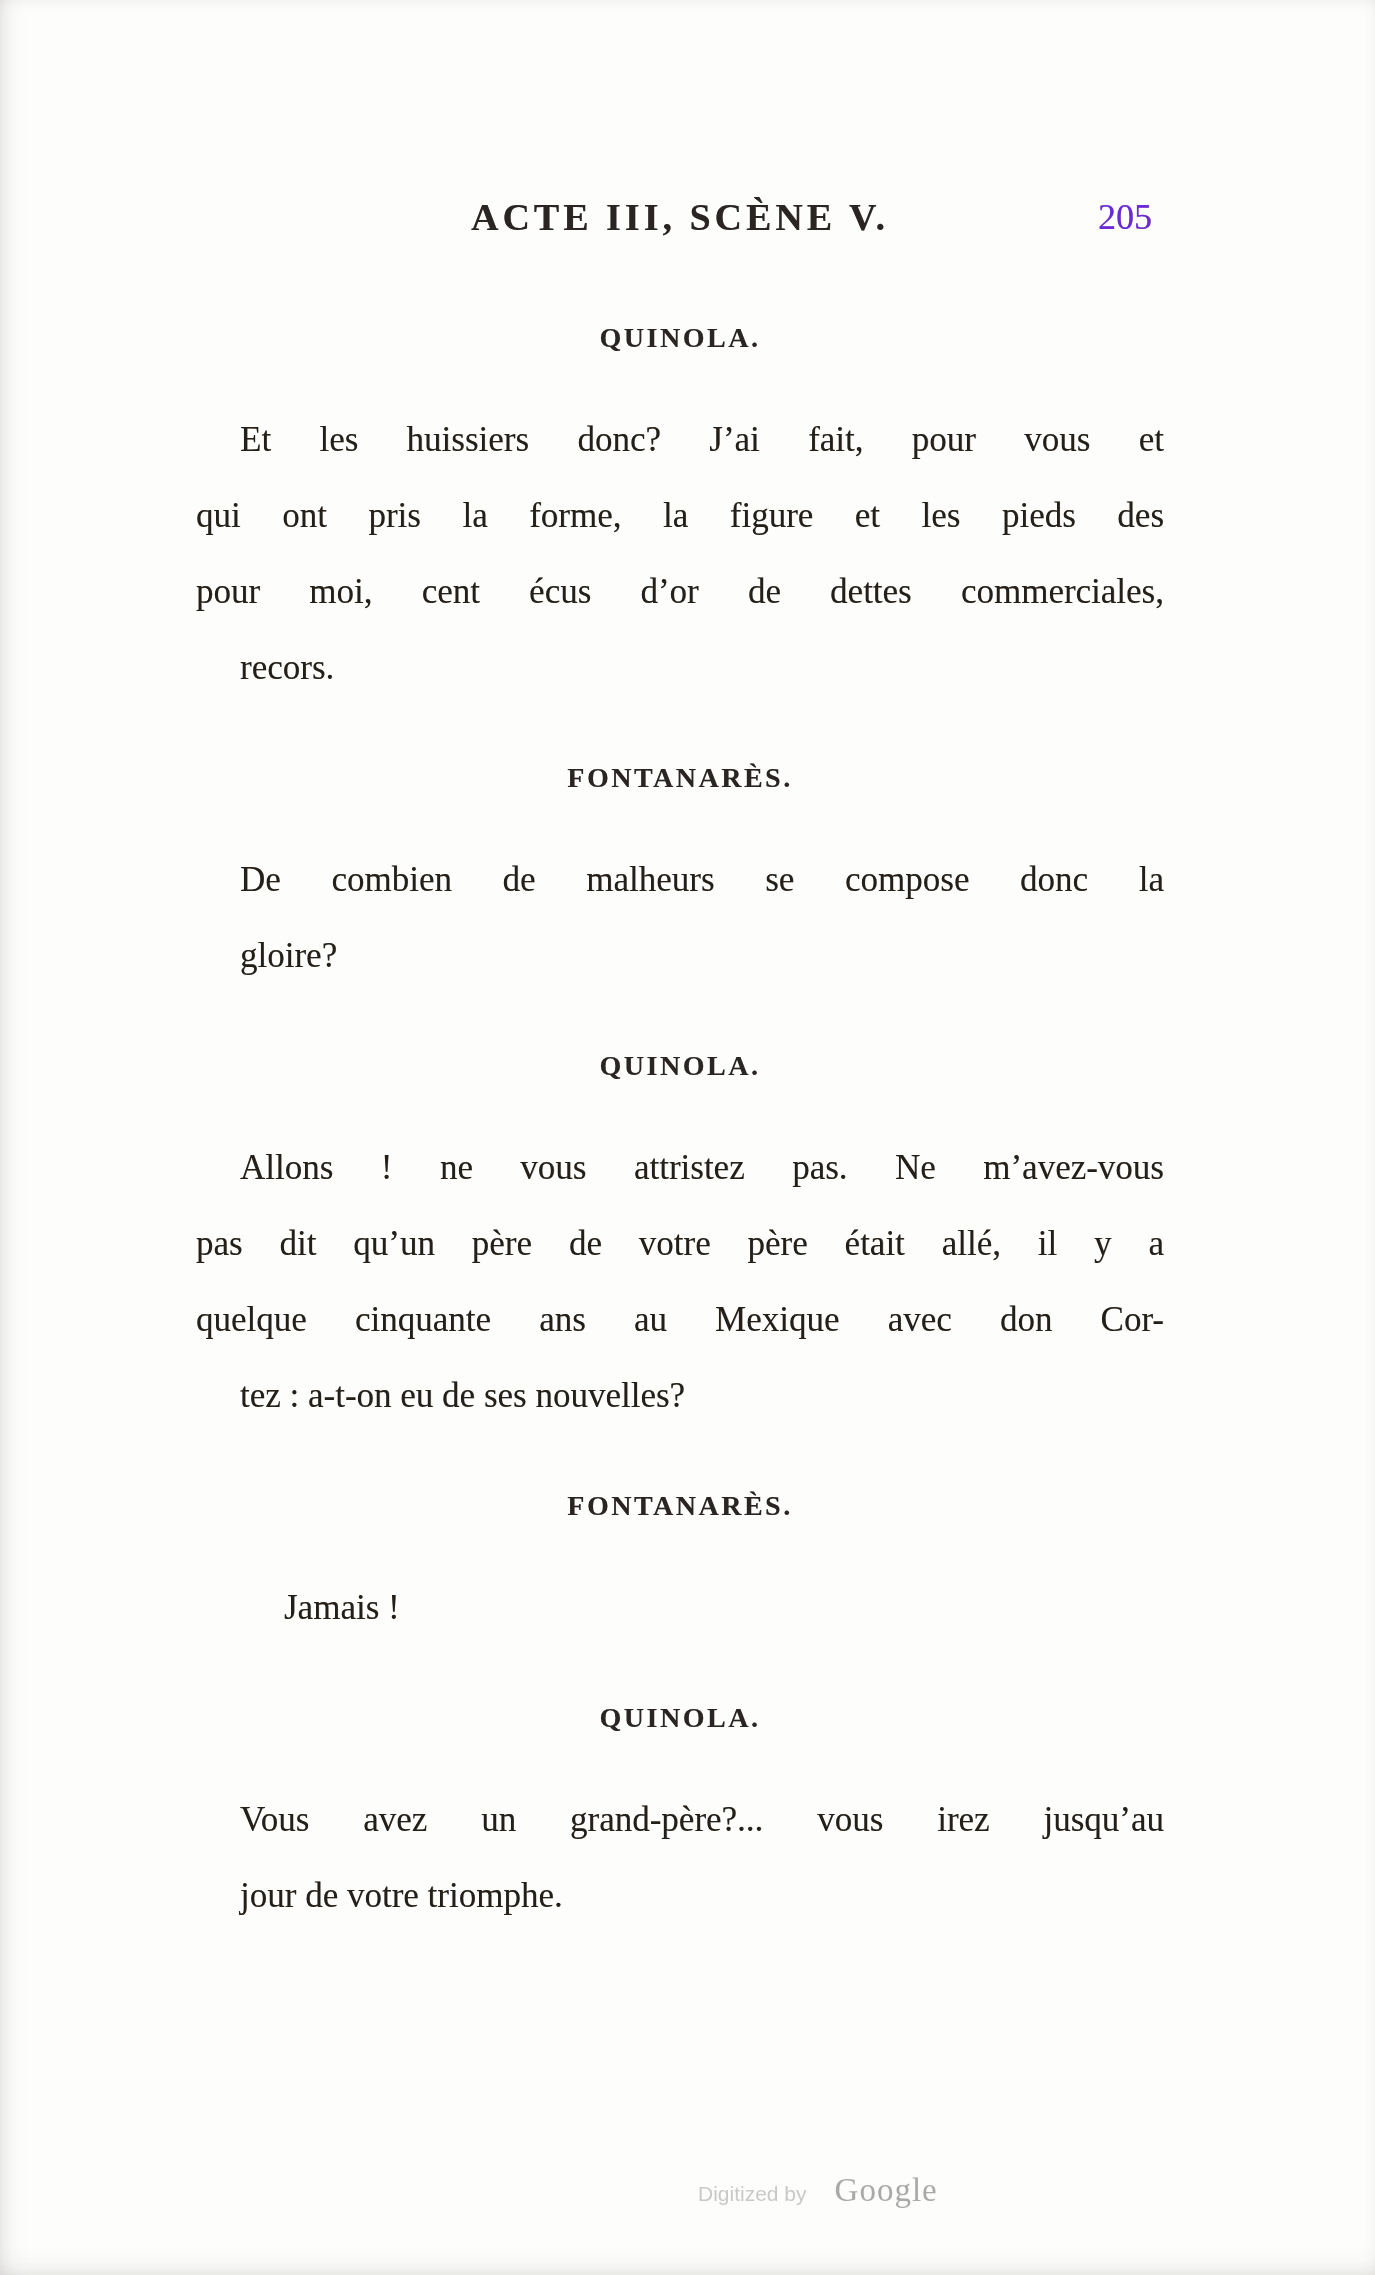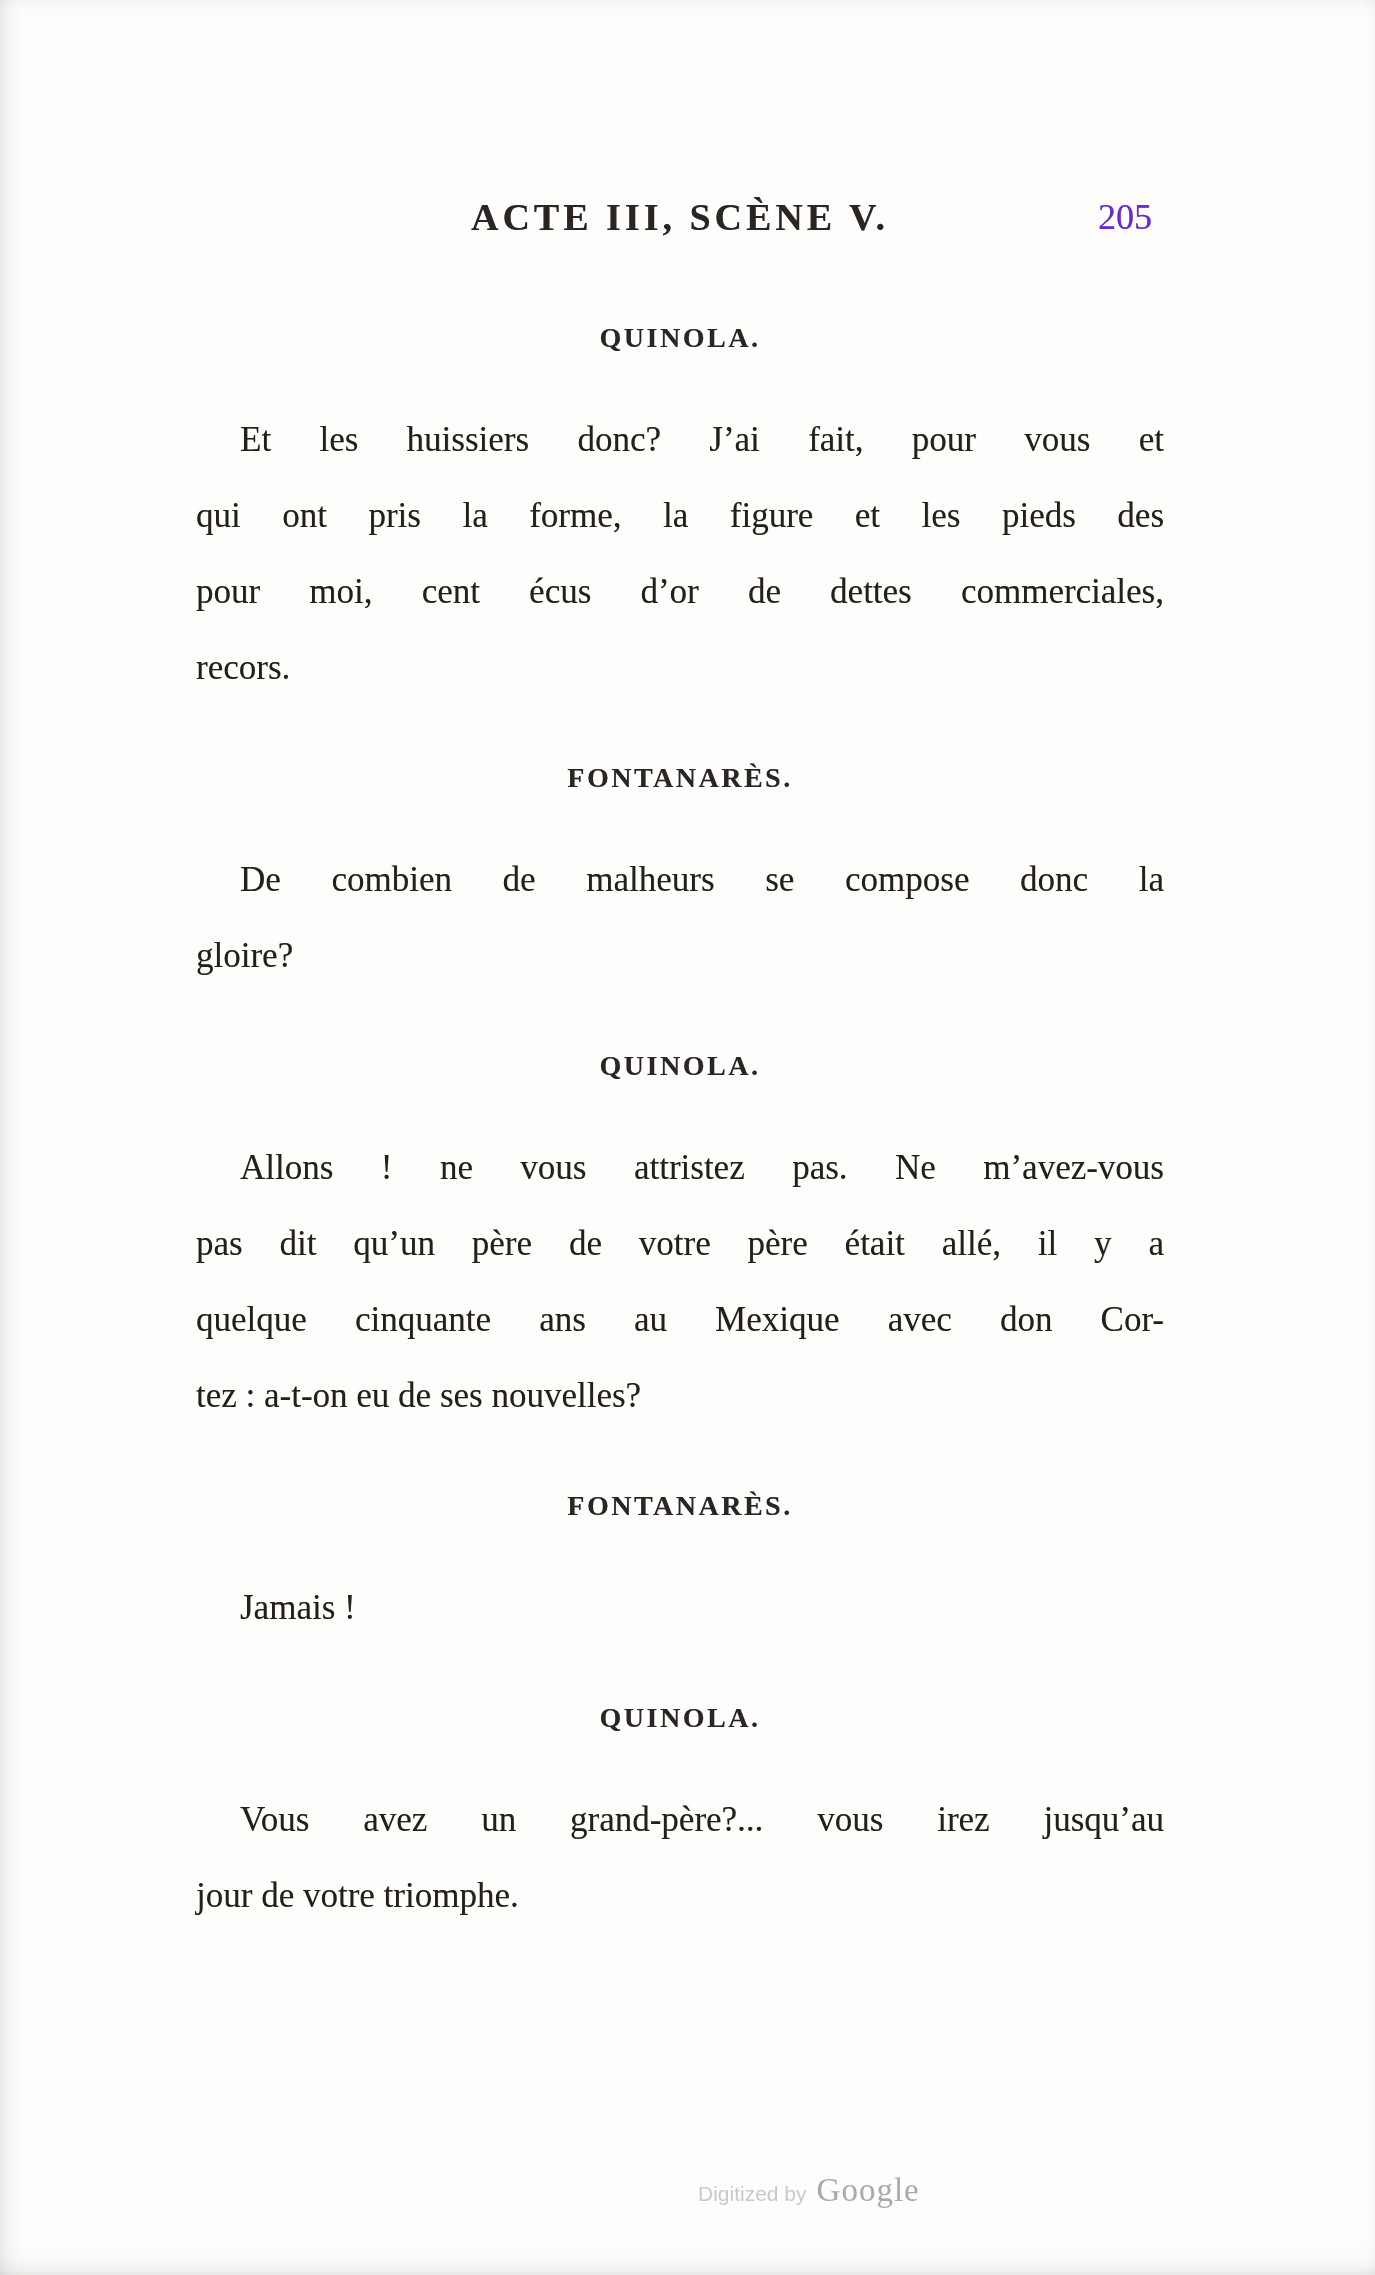--- a/index.html
+++ b/index.html
@@ -66,29 +66,29 @@
     margin-top: 44px;
     font-size: 35px;
     line-height: 76px;
     color: #242019;
     text-shadow: 0.3px 0.3px 0 rgba(36,32,25,0.35);
   }
   .line {
     text-align: justify;
     text-align-last: justify;
   }
-  .line.last { text-align-last: left; }
+  .line.last { text-align-last: left; margin-left: 44px; }
   .line.first { text-indent: 44px; }
   .watermark {
     position: absolute;
     top: 2172px;
     left: 698px;
     display: flex;
     align-items: baseline;
-    gap: 10px;
+    gap: 28px;
   }
   .digitized-by {
     font-family: "Liberation Sans", sans-serif;
     font-size: 21px;
     color: #c9c9c7;
   }
   .google-logo {
     font-family: "Liberation Serif", "DejaVu Serif", serif;
     font-size: 33px;
     letter-spacing: 1px;

